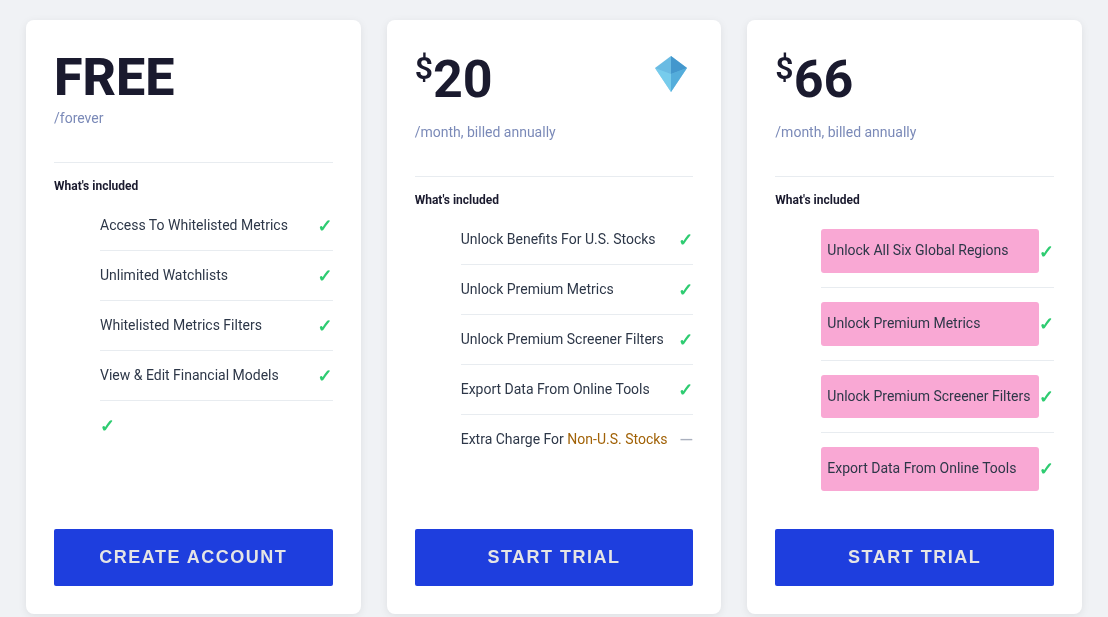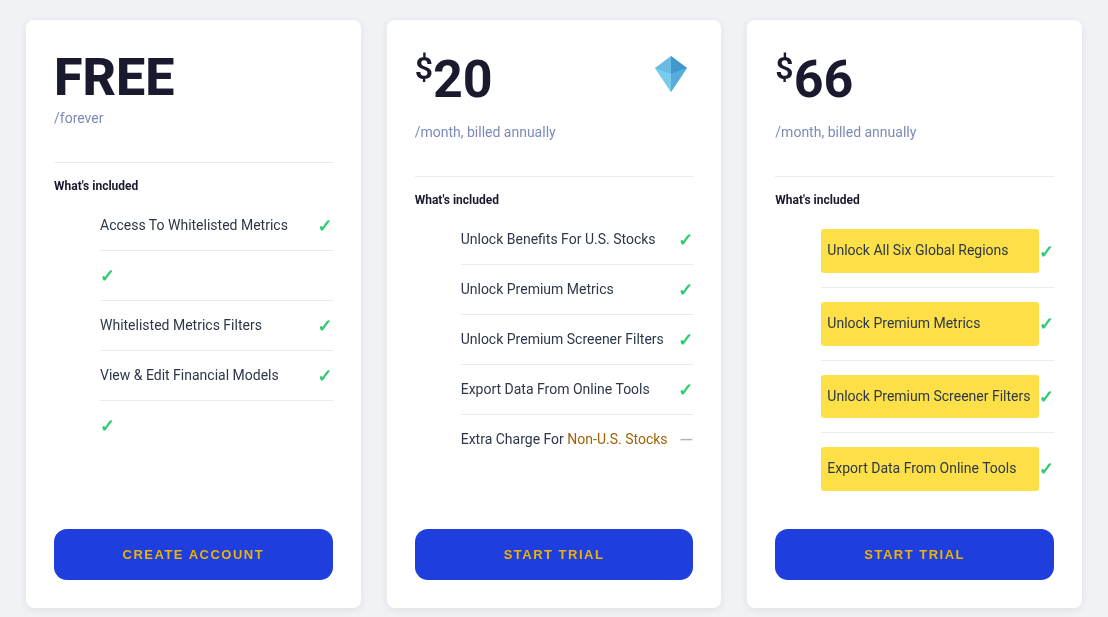--- a/index.html
+++ b/index.html
@@ -87,45 +87,45 @@
     }
     .feature-text {
       flex: 1;
       padding-right: 10px;
       line-height: 1.4;
     }
     .feature-text .highlight {
       color: #a16207;
     }
     .feature-text.highlighted-bg {
-      background: #fde047;
+      background: #f9a8d4;
       padding: 12px 6px;
       border-radius: 3px;
     }
     .check-icon {
       color: #2ecc71;
       font-size: 18px;
       font-weight: bold;
       flex-shrink: 0;
     }
     .dash-icon {
       color: #aab0be;
       font-size: 18px;
       flex-shrink: 0;
     }
     .cta-button {
       display: block;
       width: 100%;
       padding: 18px;
       margin-top: 24px;
       background: #1e3ede;
-      color: #eab308;
+      color: #e5e5e5;
       border: none;
-      border-radius: 13px;
-      font-size: 13px;
+      border-radius: 2px;
+      font-size: 18px;
       font-weight: 700;
       letter-spacing: 1.5px;
       cursor: pointer;
       text-transform: uppercase;
     }
     .diamond-icon {
       position: absolute;
       top: 32px;
       right: 28px;
     }
@@ -144,20 +144,21 @@
         <div class="price-subtitle">/forever</div>
       </div>
       <div class="divider"></div>
       <div class="section-title">What's included</div>
       <ul class="feature-list">
         <li class="feature-item">
       <span class="feature-text">Access To Whitelisted Metrics</span>
       <span class="check-icon">✓</span>
     </li>
         <li class="feature-item">
+      <span class="feature-text">Unlimited Watchlists</span>
       <span class="check-icon">✓</span>
     </li>
         <li class="feature-item">
       <span class="feature-text">Whitelisted Metrics Filters</span>
       <span class="check-icon">✓</span>
     </li>
         <li class="feature-item">
       <span class="feature-text">View &amp; Edit Financial Models</span>
       <span class="check-icon">✓</span>
     </li>

